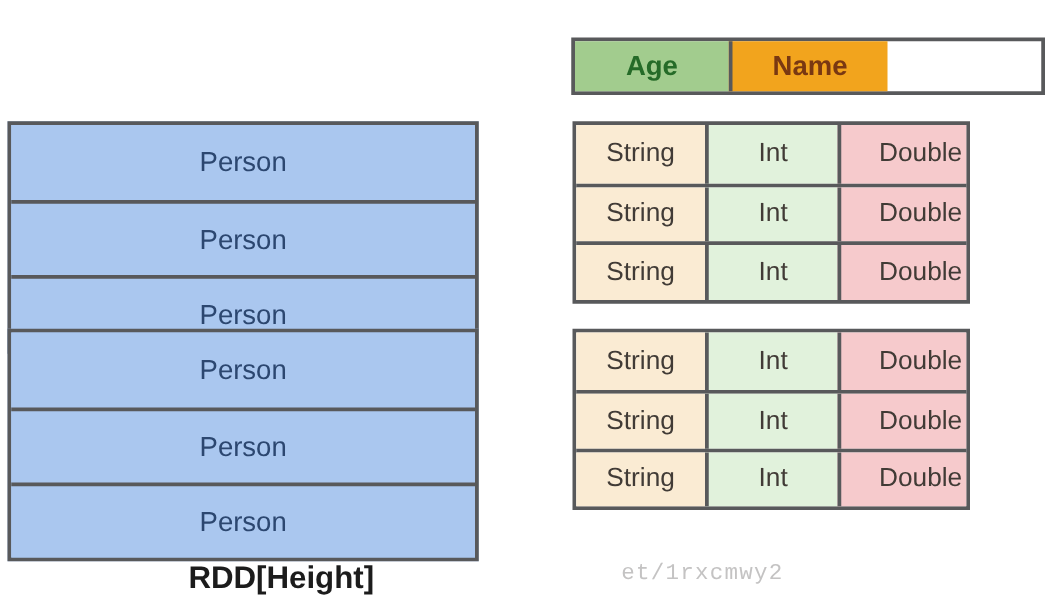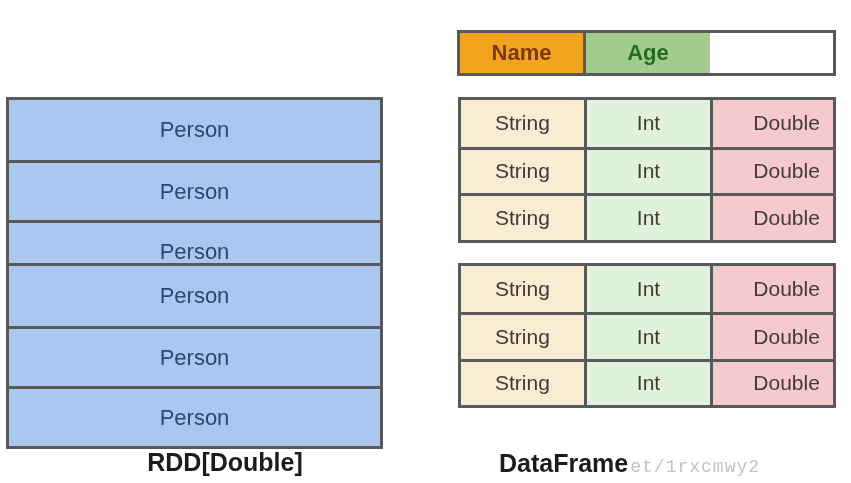--- a/index.html
+++ b/index.html
@@ -74,21 +74,21 @@
   }
   .hcell + .hcell { border-left: 3px solid var(--border); }
   .hcell.h-name   { background: var(--header-name-bg);   color: var(--header-name-text); }
   .hcell.h-age    { background: var(--header-age-bg);    color: var(--header-age-text); }
   .hcell.h-height { background: var(--header-height-bg); color: var(--header-height-text); }
 
   
   .df-stack {
     position: absolute;
     left: 458px;
-    width: 378px;
+    width: 318px;
     border: 3px solid var(--border);
     display: grid;
     grid-template-rows: 1fr 1fr 1fr;
     text-align: center;
   }
   .df-stack.s1 { top: 97px;  height: 146px; }
   .df-stack.s2 { top: 263px; height: 145px; }
   .df-row {
     display: grid;
     grid-template-columns: 1fr 1.03fr 1fr;
@@ -150,22 +150,22 @@
     <div class="rdd-row">Person</div>
   </section>
 
   <section class="rdd-stack s2">
     <div class="rdd-row">Person</div>
     <div class="rdd-row">Person</div>
     <div class="rdd-row">Person</div>
   </section>
 
   <section class="df-header">
+    <div class="hcell h-age">Age</div>
     <div class="hcell h-name">Name</div>
-    <div class="hcell h-age">Age</div>
   </section>
 
   <section class="df-stack s1">
     <div class="df-row">
       <div class="dcell c-string">String</div>
       <div class="dcell c-int">Int</div>
       <div class="dcell c-double">Double</div>
     </div>
     <div class="df-row">
       <div class="dcell c-string">String</div>
@@ -190,20 +190,19 @@
       <div class="dcell c-int">Int</div>
       <div class="dcell c-double">Double</div>
     </div>
     <div class="df-row">
       <div class="dcell c-string">String</div>
       <div class="dcell c-int">Int</div>
       <div class="dcell c-double">Double</div>
     </div>
   </section>
 
-  <div class="caption-left">RDD[Double]</div>
+  <div class="caption-left">RDD[Height]</div>
 
   <div class="wm-line">
-    <span class="caption-df">DataFrame</span>
     <span class="wm">et/1rxcmwy2</span>
   </div>
 
 </div>
 
 </body></html>

